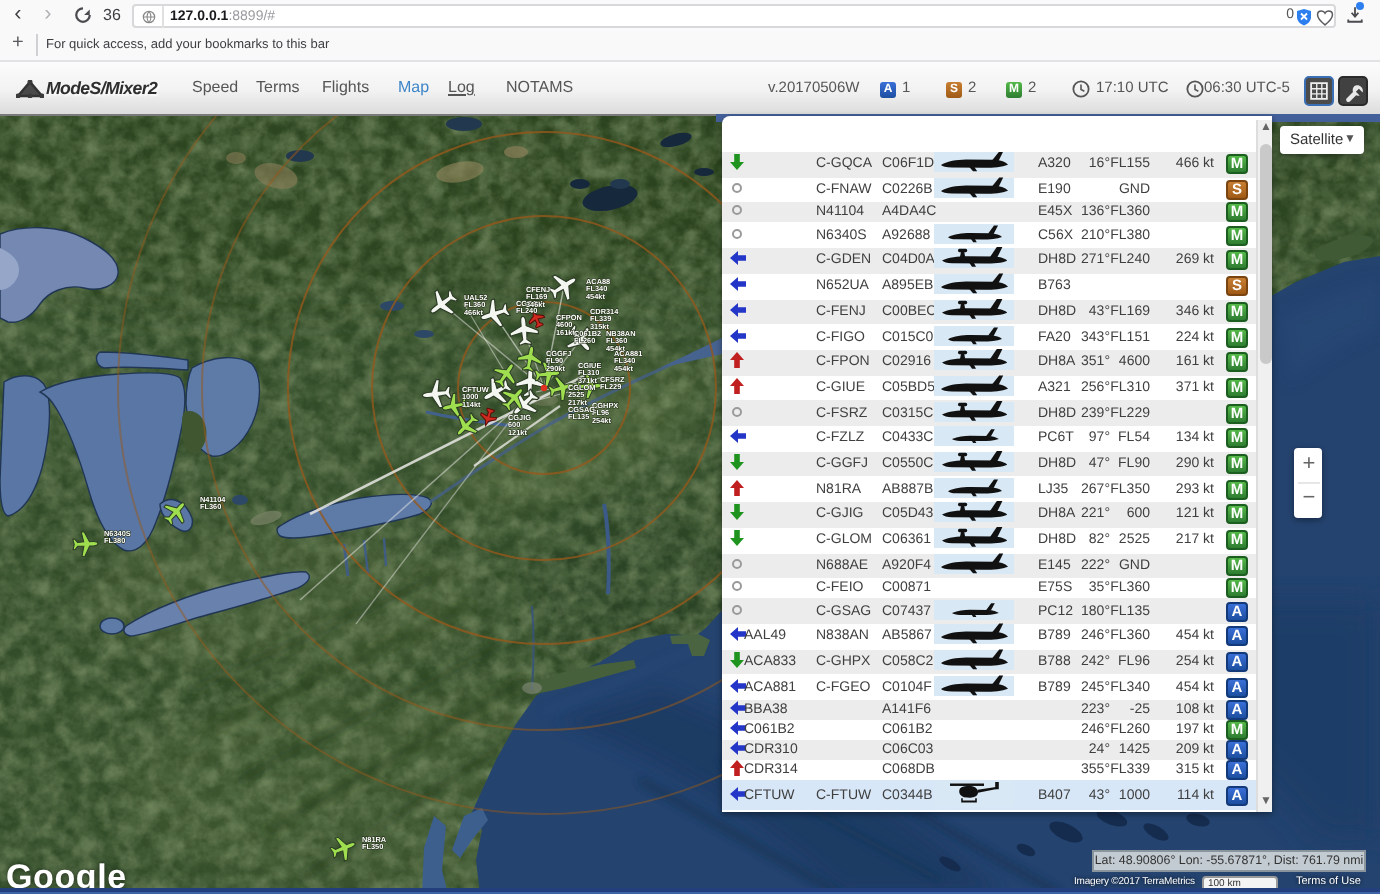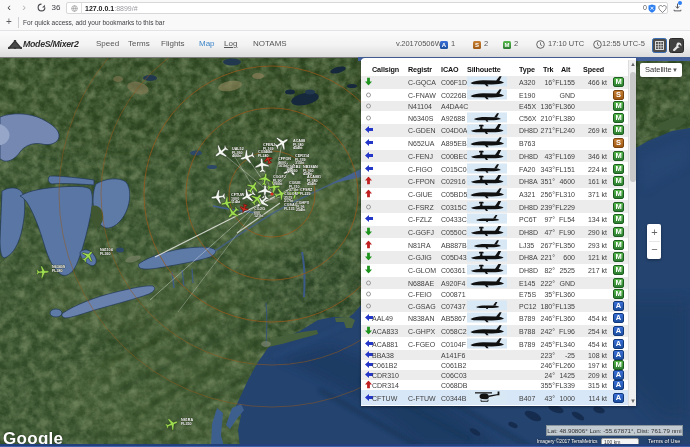--- a/index.html
+++ b/index.html
@@ -357,63 +357,53 @@
         <circle cx="14" cy="2" r="2.5" fill="#3a3a3a"></circle>
         <circle cx="14" cy="16" r="2.5" fill="#3a3a3a"></circle>
       </svg>
  <span class="nitem" style="left:23px;font-size:8.8px;font-weight:bold;font-style:italic;color:#2e2e2e;letter-spacing:-0.3px;text-shadow:1px 1px 1px rgba(255,255,255,0.8);">ModeS/Mixer2</span>
  <span class="nitem" style="left:96px;">Speed</span>
  <span class="nitem" style="left:128px;">Terms</span>
  <span class="nitem" style="left:161px;">Flights</span>
  <span class="nitem" style="left:199px;color:#3d85c8;">Map</span>
  <span class="nitem" style="left:224px;text-decoration:underline;">Log</span>
  <span class="nitem" style="left:253px;">NOTAMS</span>
- <span class="nitem right" style="left:396px;">v.20170506W</span>
+ <span class="nitem right" style="left:384px;">v.20170506W</span>
  <span class="nbadge" style="left:440px;background:linear-gradient(180deg,#3a6fd8,#1d4fa0);">A</span>
  <span class="nitem right" style="left:451px;">1</span>
  <span class="nbadge" style="left:473px;background:linear-gradient(180deg,#c87f33,#a05a14);">S</span>
  <span class="nitem right" style="left:484px;">2</span>
  <span class="nbadge" style="left:503px;background:linear-gradient(180deg,#54b948,#2e7d32);">M</span>
  <span class="nitem right" style="left:514px;">2</span>
  <svg width="9" height="9" viewBox="0 0 16 16" style="position:absolute;left:536px;top:9px">
         <circle cx="8" cy="8" r="6.8" stroke="#555" stroke-width="1.6" fill="none"></circle>
         <path d="M8,4 L8,8.5 L11,10" stroke="#555" stroke-width="1.4" fill="none"></path>
       </svg>
  <span class="nitem right" style="left:548px;">17:10 UTC</span>
  <svg width="9" height="9" viewBox="0 0 16 16" style="position:absolute;left:593px;top:9px">
         <circle cx="8" cy="8" r="6.8" stroke="#555" stroke-width="1.6" fill="none"></circle>
         <path d="M8,4 L8,8.5 L11,10" stroke="#555" stroke-width="1.4" fill="none"></path>
       </svg>
- <span class="nitem right" style="left:602px;">12:55 UTC-5</span>
+ <span class="nitem right" style="left:602px;">06:30 UTC-5</span>
  <span class="abs" style="left:652px;top:7px;width:15px;height:15px;background:#4b4b4b;border:1.5px solid #3a6fb5;border-radius:2.5px;">
    <svg width="9" height="9" viewBox="0 0 16 16" style="position:absolute;left:2px;top:2px">
           <rect x="1" y="1" width="14" height="14" fill="none" stroke="#eee" stroke-width="1.6"></rect>
           <path d="M1,6 L15,6 M6,1 L6,15 M10.5,1 L10.5,15 M1,10.5 L15,10.5" stroke="#eee" stroke-width="1.2"></path>
         </svg>
  </span>
  <span class="abs" style="left:669px;top:7px;width:15px;height:15px;background:#414141;border:1px solid #2a2a2a;border-radius:2.5px;">
    <svg width="9" height="9" viewBox="0 0 16 16" style="position:absolute;left:2.5px;top:2.5px">
           <path d="M10,1 C12.8,1 15,3.2 15,6 C15,6.5 14.9,7 14.8,7.5 L11.5,4.2 L8.8,6.9 L12.1,10.2 C11.6,10.3 11,10.4 10.5,10.4 L9,10 L3.5,15.5 C2.7,16.3 1.5,16.3 0.7,15.5 C-0.1,14.7 -0.1,13.5 0.7,12.7 L6.2,7.2 C5.6,5.3 6.1,3.2 7.5,1.8 C8.2,1.1 9.1,1 10,1 Z" fill="#e8e8e8"></path>
         </svg>
  </span>
 </div>
 
 <div id="bluestrip"></div>
 
 <div id="panel">
- <div id="thead">
-   <span style="left:11px">Callsign</span>
-   <span style="left:47px">Registr</span>
-   <span style="left:80px">ICAO</span>
-   <span style="left:106px">Silhouette</span>
-   <span style="left:158px">Type</span>
-   <span style="left:182px">Trk</span>
-   <span style="left:200px">Alt</span>
-   <span style="left:222px">Speed</span>
- </div>
  <div id="tbody">
 <div class="trow odd" style="top:0.0px;height:12.7px">
           <span class="c-ar"><svg width="7" height="8" viewBox="0 0 7 8">
               <path d="M2.1,0 L4.9,0 L4.9,4 L7,4 L3.5,8 L0,4 L2.1,4 Z" fill="#1e941e"></path>
             </svg></span>
           <span class="c-cs"></span>
           <span class="c-reg">C-GQCA</span>
           <span class="c-icao">C06F1D</span>
           <span class="c-sil"><span class="silbox" style="height:10px"><svg width="38" height="10" viewBox="0 0 38 10">
                 <path d="M2.5,6.2 C6,4.6 10,4.1 15,4 L29,4.1 C32.5,4.2 34.8,5 36,6.1 C33,7.1 29,7.4 24,7.4 L8,7.3 C5,7.2 3.2,6.8 2.5,6.2 Z" fill="#111"></path>

